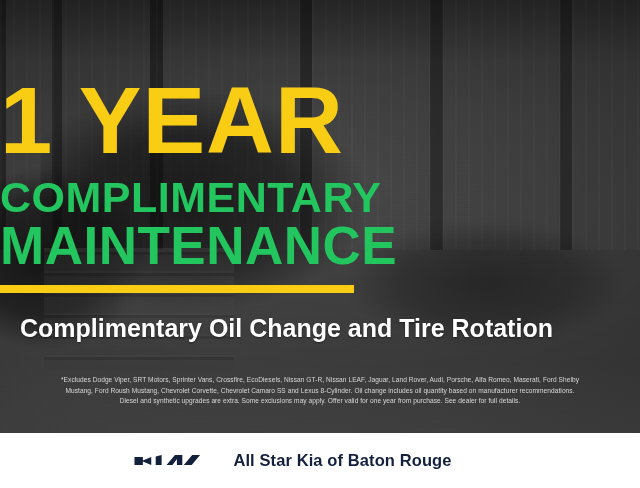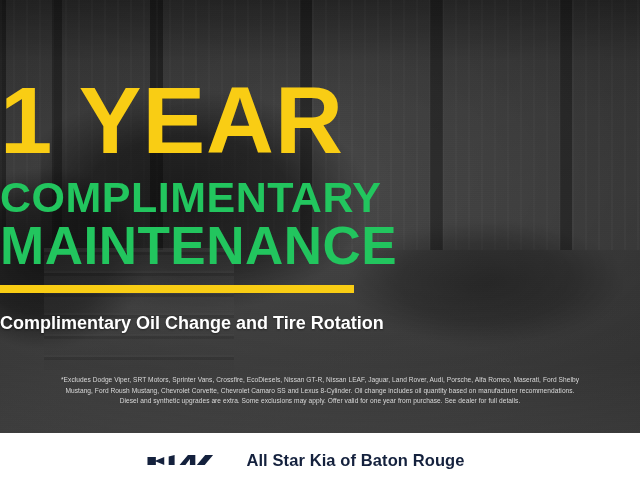--- a/index.html
+++ b/index.html
@@ -189,25 +189,26 @@
     margin-top: 13px;
     width: 354px;
     height: 8px;
     background: #F9CD14;
   }
 
   .promo-line1,
   .promo-line2 {
     color: #ffffff;
     font-weight: bold;
-    font-size: 18px;
+    font-size: 25px;
     line-height: 1.28;
     font-family: "Liberation Sans", sans-serif;
     white-space: nowrap;
     text-shadow: 0 1px 2px rgba(0,0,0,0.45);
+    margin-left: 20px;
   }
   .promo-line1 { margin-top: 19px; }
   .promo-line2 { margin-top: 1px; }
 
   
   .disclaimer {
     position: absolute;
     left: 14px;
     right: 14px;
     top: 375px;
@@ -216,21 +217,21 @@
     font-size: 6.6px;
     line-height: 1.62;
     font-family: "Liberation Sans", sans-serif;
     letter-spacing: 0.05px;
   }
   .disclaimer span { display: block; white-space: nowrap; }
 
   
   .footer {
     position: absolute;
-    left: 13px;
+    left: 0;
     top: 433px;
     width: 585px;
     height: 55px;
     background: #ffffff;
     display: flex;
     align-items: center;
     justify-content: center;
     gap: 26px;
   }
   .kia-logo {

